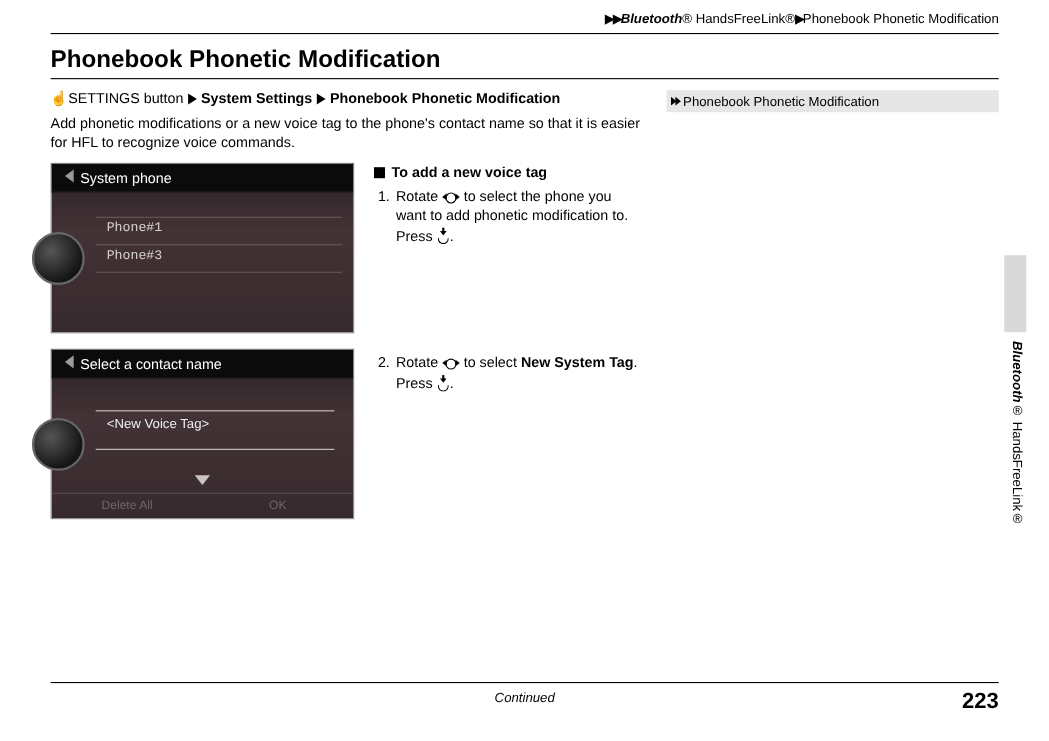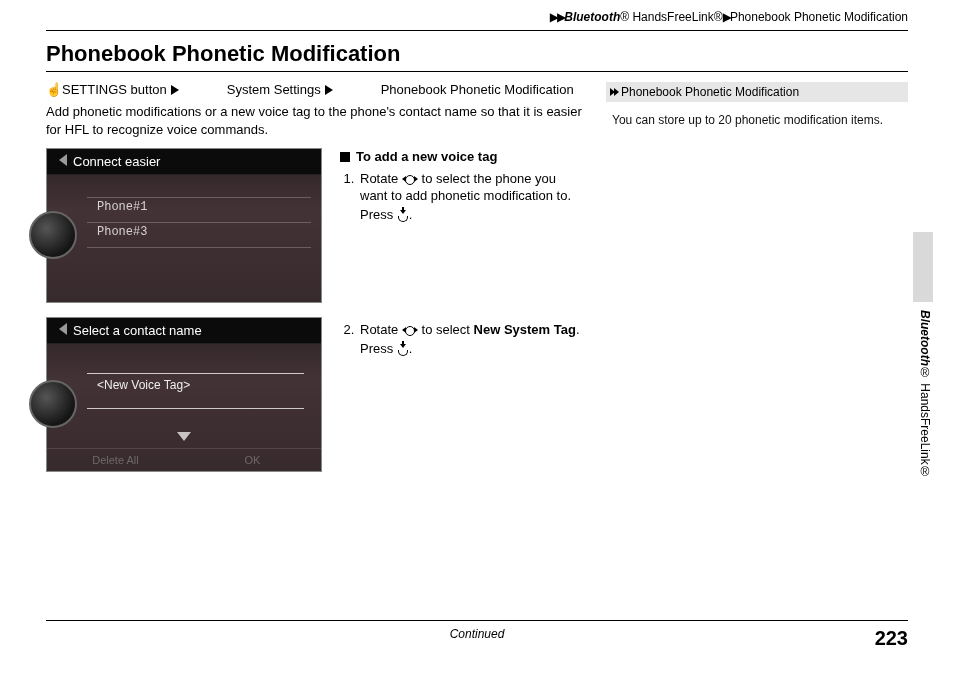--- a/index.html
+++ b/index.html
@@ -68,21 +68,21 @@
     top: -1px;
   }
   .tri {
     display: inline-block;
     width: 0; height: 0;
     border-top: 5px solid transparent;
     border-bottom: 5px solid transparent;
     border-left: 8px solid #000;
     vertical-align: middle;
   }
-  .nav-bold { font-weight: 400; margin-left: 44px; }
+  .nav-bold { font-weight: 700; }
   .intro { font-size: 13px; line-height: 1.35; margin-bottom: 10px; }
   .row { display: flex; gap: 18px; margin-bottom: 14px; }
   .screen {
     width: 276px; height: 155px;
     background: linear-gradient(#2a2224, #433236 40%, #372a2d);
     border: 1px solid #888;
     position: relative;
     color: #e6e0e0;
     font-size: 12px;
     box-sizing: border-box;
@@ -300,21 +300,21 @@
         <span class="nav-bold">System Settings</span>
         <span class="tri"></span>
         <span class="nav-bold">Phonebook Phonetic Modification</span>
       </div>
       <div class="intro">Add phonetic modifications or a new voice tag to the phone's contact name so that it is easier for HFL to recognize voice commands.</div>
 
       <div class="row">
         <div class="screen">
           <div class="titlebar">
             <span class="back-icon"></span>
-            <span>Connect easier</span>
+            <span>System phone</span>
           </div>
           <div class="knob"></div>
           <div class="list">
             <div class="item">Phone#1</div>
             <div class="item">Phone#3</div>
           </div>
         </div>
         <div class="instructions">
           <div class="instr-head">
             <span class="sq"></span><span>To add a new voice tag</span>
@@ -350,21 +350,20 @@
         </div>
       </div>
     </div>
 
     <div class="col-right">
       <div class="sidebar-head">
         <span class="chev"></span>
           <span class="chev" style="margin-left:-3px"></span>
         <span>Phonebook Phonetic Modification</span>
       </div>
-      <div class="sidebar-body">You can store up to 20 phonetic modification items.</div>
     </div>
   </div>
 
   <div class="side-tab"></div>
   <div class="side-label">
     <span class="it">Bluetooth</span><span>®</span><span> HandsFreeLink®</span>
   </div>
 
   <div class="footer-line">
     <span></span>

